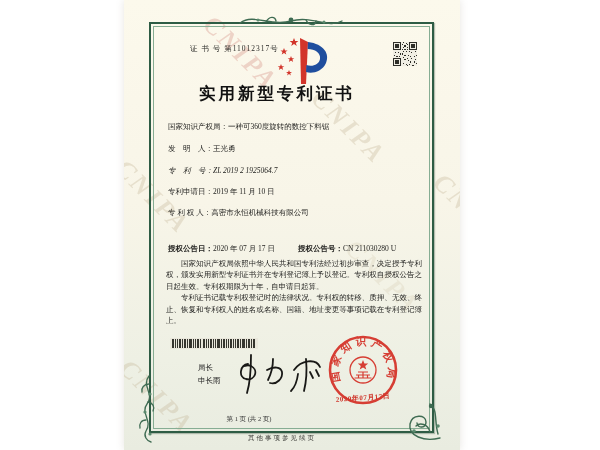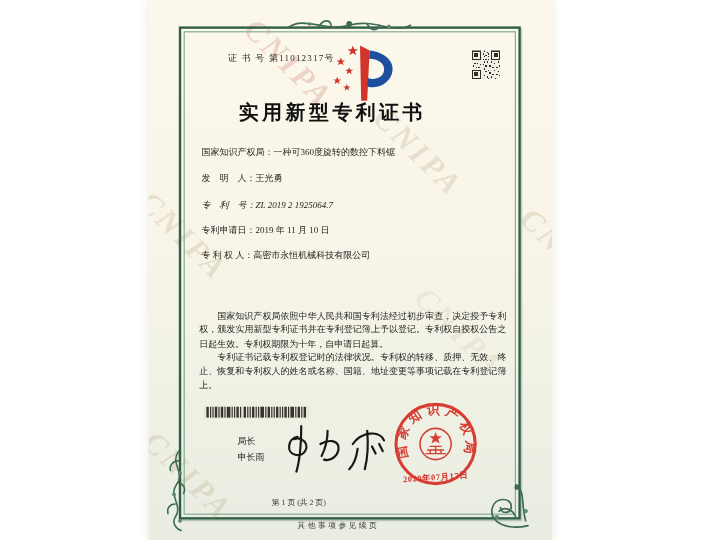--- a/index.html
+++ b/index.html
@@ -123,20 +123,24 @@
     </svg>
 
     <div class="title">实用新型专利证书</div>
 
     <div class="fld f0"><b>国家知识产权局：</b><span>一种可360度旋转的数控下料锯</span></div>
     <div class="fld f1"><b>发　明　人：</b><span>王光勇</span></div>
     <div class="fld f2"><b>专　利　号：</b><span>ZL 2019 2 1925064.7</span></div>
     <div class="fld f3"><b>专利申请日：</b><span>2019 年 11 月 10 日</span></div>
     <div class="fld f4"><b>专 利 权 人：</b><span>高密市永恒机械科技有限公司</span></div>
 
+    <div class="grant">
+      <span><b>授权公告日：</b><span>2020 年 07 月 17 日</span></span>
+      <span class="g2"><b>授权公告号：</b><span>CN 211030280 U</span></span>
+    </div>
 
     <div class="paras">
       <p>国家知识产权局依照中华人民共和国专利法经过初步审查，决定授予专利权，颁发实用新型专利证书并在专利登记簿上予以登记。专利权自授权公告之日起生效。专利权期限为十年，自申请日起算。</p>
       <p>专利证书记载专利权登记时的法律状况。专利权的转移、质押、无效、终止、恢复和专利权人的姓名或名称、国籍、地址变更等事项记载在专利登记簿上。</p>
     </div>
 
     <svg class="barcode" width="88" height="11" viewBox="0 0 88 11">
       <rect x="0" y="0" width="88" height="11" fill="#e9e7db"></rect>
       <g fill="#35352e">
         <rect x="2" y="1" width="2" height="9"></rect>

